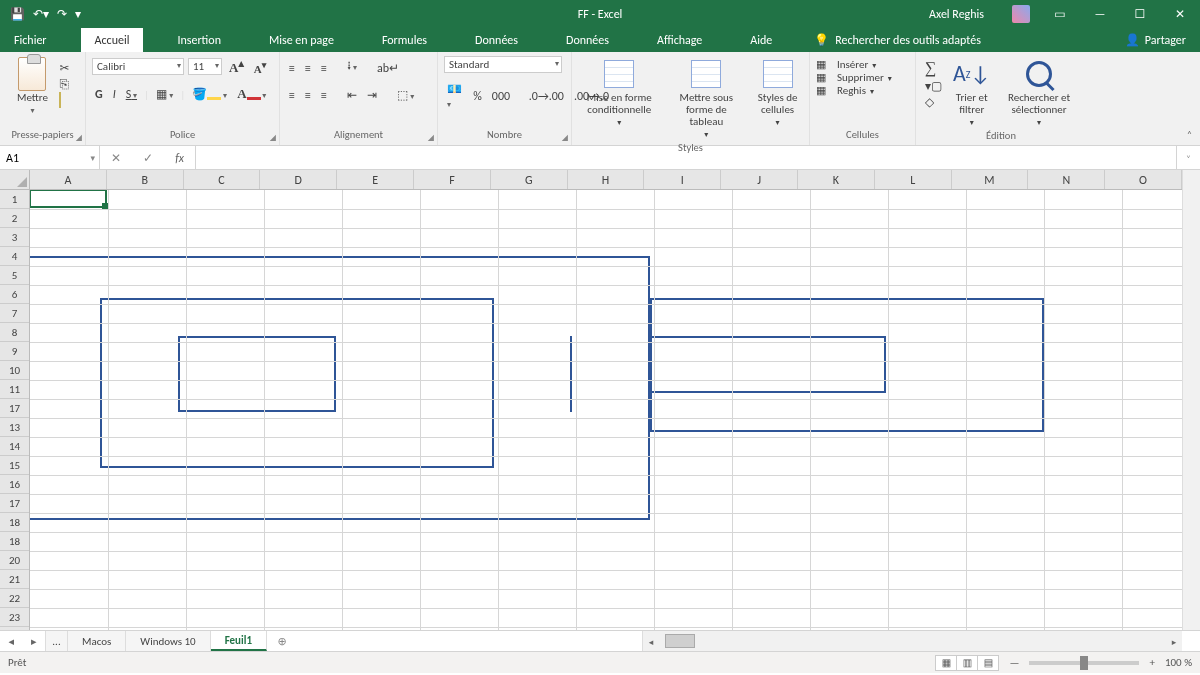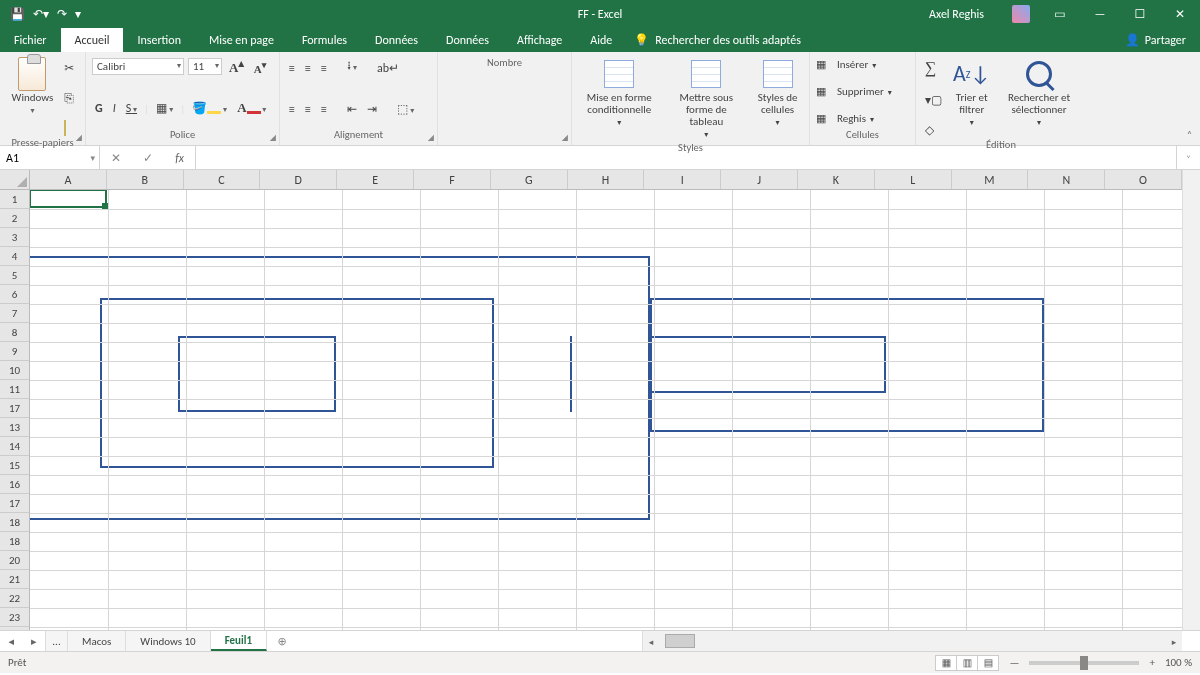--- a/index.html
+++ b/index.html
@@ -17,34 +17,34 @@
   .titlebar { height: 28px; background: var(--green); display: flex; align-items: center; color: #fff; font-size: 12px; }
   .qat { display: flex; gap: 8px; padding: 0 10px; align-items: center; }
   .qat .icon, .titlebar .wc .icon { color: #fff; font-size: 12px; }
   .title { position: absolute; left: 50%; transform: translateX(-50%); font-size: 12px; }
   .user { position: absolute; right: 216px; font-size: 12px; }
   .avatar { width: 18px; height: 18px; background: linear-gradient(45deg,#e8a,#8ae); border-radius: 2px; position: absolute; right: 170px; top: 5px; }
   .wc { position: absolute; right: 0; display: flex; gap: 0; }
   .wc div { width: 40px; height: 28px; display: flex; align-items: center; justify-content: center; }
 
   
-  .tabs { height: 24px; background: var(--green); display: flex; color: #fff; font-size: 12px; }
+  .tabs { height: 24px; background: var(--green); display: flex; color: #fff; font-size: 12px; gap: 20px; }
   .tab { padding: 0 14px; display: flex; align-items: center; cursor: pointer; }
   .tab.active { background: #fff; color: #333; }
   .tell-me { margin-left: 8px; display: flex; align-items: center; gap: 6px; }
   .share { margin-left: auto; padding: 0 14px; display: flex; align-items: center; gap: 4px; }
 
   
   .ribbon { height: 94px; background: #f1f1f1; border-bottom: 1px solid var(--border); display: flex; font-size: 11px; color: #444; position: relative; }
   .group { border-right: 1px solid #e1e1e1; padding: 4px 6px 2px 6px; display: flex; flex-direction: column; justify-content: space-between; align-items: center; position: relative; }
   .group-label { font-size: 10.5px; color: #666; text-align: center; padding-bottom: 2px; }
   .group-body { flex: 1; display: flex; align-items: flex-start; gap: 4px; }
   .big { display: flex; flex-direction: column; align-items: center; gap: 2px; padding: 2px 4px; text-align: center; line-height: 1.1; }
   .big .ico { width: 32px; height: 32px; display: flex; align-items: center; justify-content: center; font-size: 22px; }
-  .stack { display: flex; flex-direction: column; gap: 14px; }
+  .stack { display: flex; flex-direction: column; gap: 0; }
   .row { display: flex; gap: 4px; align-items: center; }
   .combo { border: 1px solid #ccc; background: #fff; font-size: 11px; padding: 1px 14px 1px 4px; position: relative; }
   .combo::after { content: "▾"; position: absolute; right: 2px; font-size: 8px; color: #666; }
   .btn { padding: 1px 3px; font-size: 12px; color: #444; }
   .launcher { position: absolute; bottom: 3px; right: 3px; font-size: 8px; color: #888; }
   .collapse-ribbon { position: absolute; right: 8px; bottom: 4px; font-size: 10px; color: #666; }
 
   
   .fbar { height: 24px; border-bottom: 1px solid var(--border); display: flex; align-items: stretch; font-size: 12px; background: #fff; }
   .namebox { width: 100px; border-right: 1px solid var(--border); position: relative; display: flex; align-items: center; padding-left: 6px; }
@@ -150,21 +150,21 @@
 </div>
 
 <div class="ribbon">
 
   <div class="group" style="width:86px">
     <div class="group-body">
       <div class="big">
         <div class="ico">
             <div class="clip-ico"></div>
           </div>
-        <span>Windows</span>
+        <span>Mettre</span>
         <span style="font-size:8px;color:#666">▾</span>
       </div>
       <div class="stack" style="padding-top:4px">
         <span class="btn scissors"></span>
         <span class="btn copy"></span>
         <span class="btn"><span class="paint"></span></span>
       </div>
     </div>
     <div class="group-label">Presse-papiers</div>
     <span class="launcher">◢</span>
@@ -213,20 +213,33 @@
         <span class="btn">⇥</span>
         <span style="width:6px"></span>
         <span class="btn dd">⬚</span>
       </div>
     </div>
     <div class="group-label">Alignement</div>
     <span class="launcher">◢</span>
   </div>
 
   <div class="group" style="width:134px">
+    <div class="group-body stack" style="width:100%">
+      <div class="row">
+        <div class="combo" style="width:118px">Standard</div>
+      </div>
+      <div class="row" style="margin-top:8px">
+        <span class="btn dd">💶</span>
+        <span class="btn">%</span>
+        <span class="btn">000</span>
+        <span style="width:6px"></span>
+        <span class="btn">.0→.00</span>
+        <span class="btn">.00→.0</span>
+      </div>
+    </div>
     <div class="group-label">Nombre</div>
     <span class="launcher">◢</span>
   </div>
 
   <div class="group" style="width:238px">
     <div class="group-body">
       <div class="big">
         <div class="ico">
             <div class="cond-ico"></div>
           </div>

